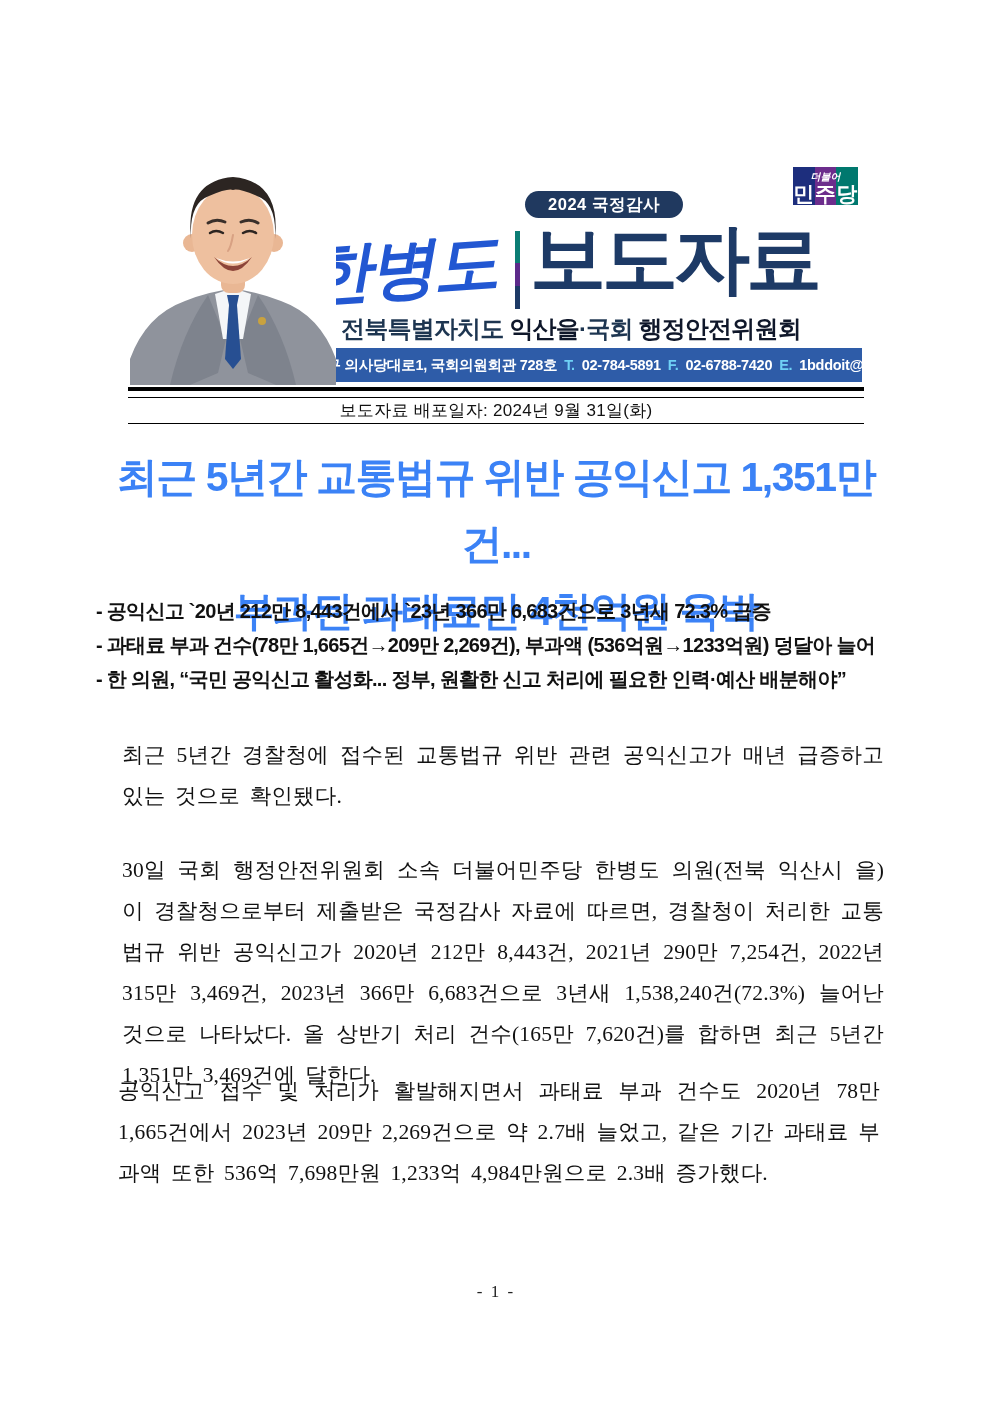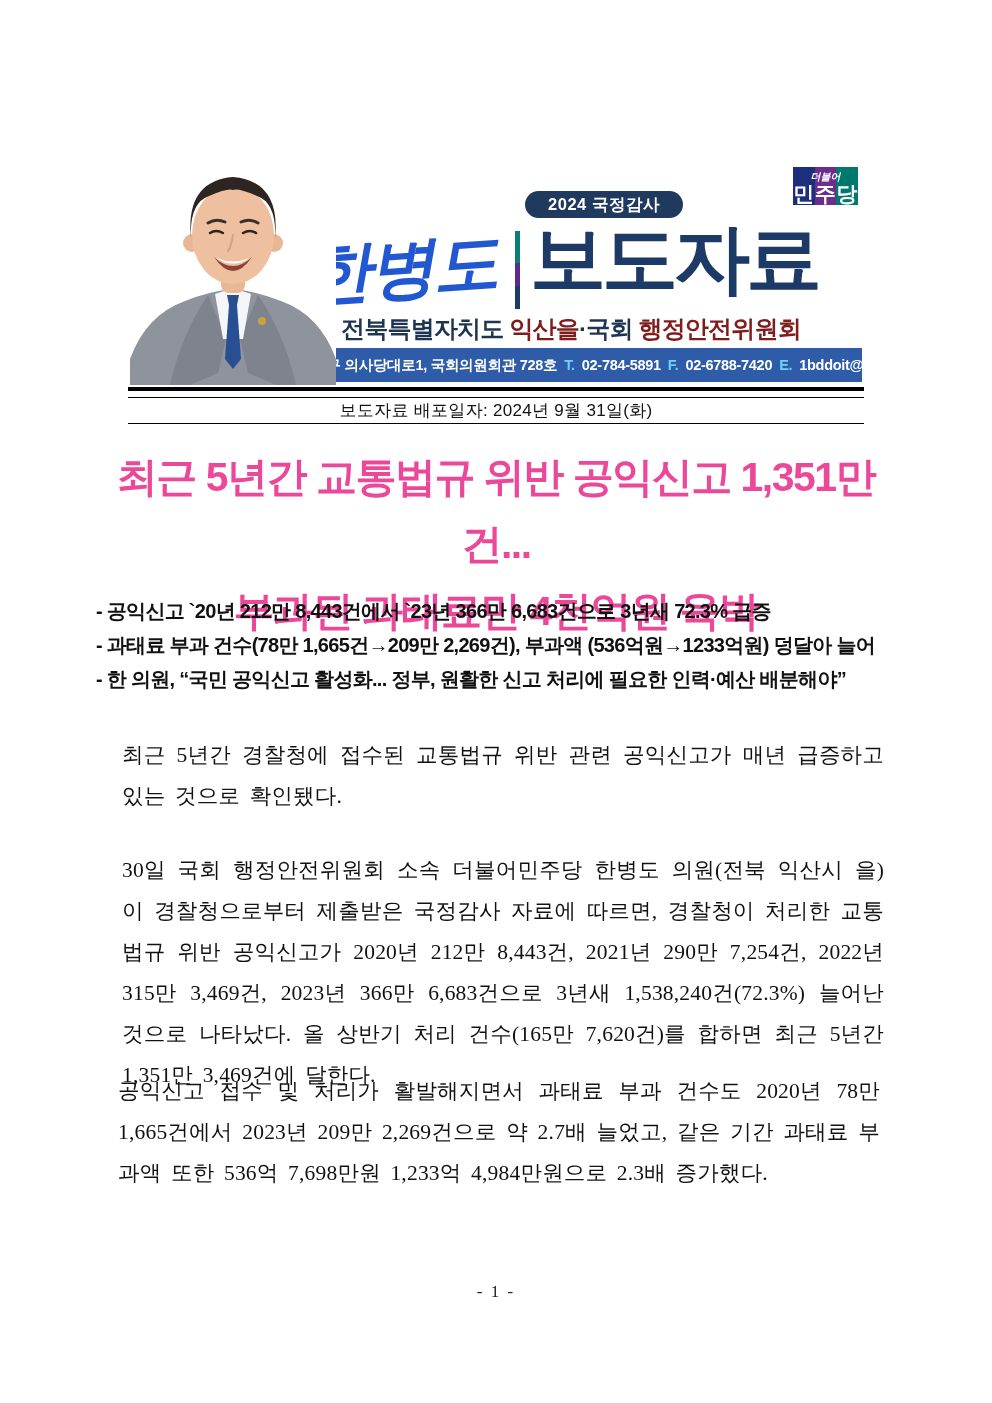--- a/index.html
+++ b/index.html
@@ -62,35 +62,35 @@
   .doc-type {
     position:absolute; left:400px; top:54px; width:332px; height:84px;
     font-size:76px; line-height:84px; font-weight:900; color:#1d3a66;
     letter-spacing:-4px; text-align:left;
   }
 
   .affiliation {
     position:absolute; left:150px; top:150px; width:582px; text-align:center;
     font-size:24px; font-weight:800; color:#1d3550; letter-spacing:-0.8px; white-space:nowrap;
   }
-  .affiliation .hl { color:#7f1d1d;text-align:center; }
+  .affiliation .hl { color:#0f172a;text-align:center; }
 
   
   .rule-thick { position:absolute; left:128px; top:387px; width:736px; height:4px; background:#000; }
   .date-row {
     position:absolute; left:128px; top:397px; width:736px; height:27px;
     border-top:1.5px solid #000; border-bottom:1.5px solid #000; box-sizing:border-box;
     display:flex; align-items:center; justify-content:center;
     font-size:17px; color:#111; letter-spacing:0.3px;
   }
 
   
   .headline {
     position:absolute; left:96px; top:444px; width:800px; text-align:center;
-    font-size:41px; font-weight:900; line-height:67px; color:#ec4899; letter-spacing:-1.5px;
+    font-size:41px; font-weight:900; line-height:67px; color:#3b82f6; letter-spacing:-1.5px;
   }
 
   .highlights {
     position:absolute; left:96px; top:594px; width:800px; text-align:left;
     font-size:20px; font-weight:800; line-height:34px; color:#111; letter-spacing:-0.7px;
     white-space:nowrap;
   }
 
   
   .para {

